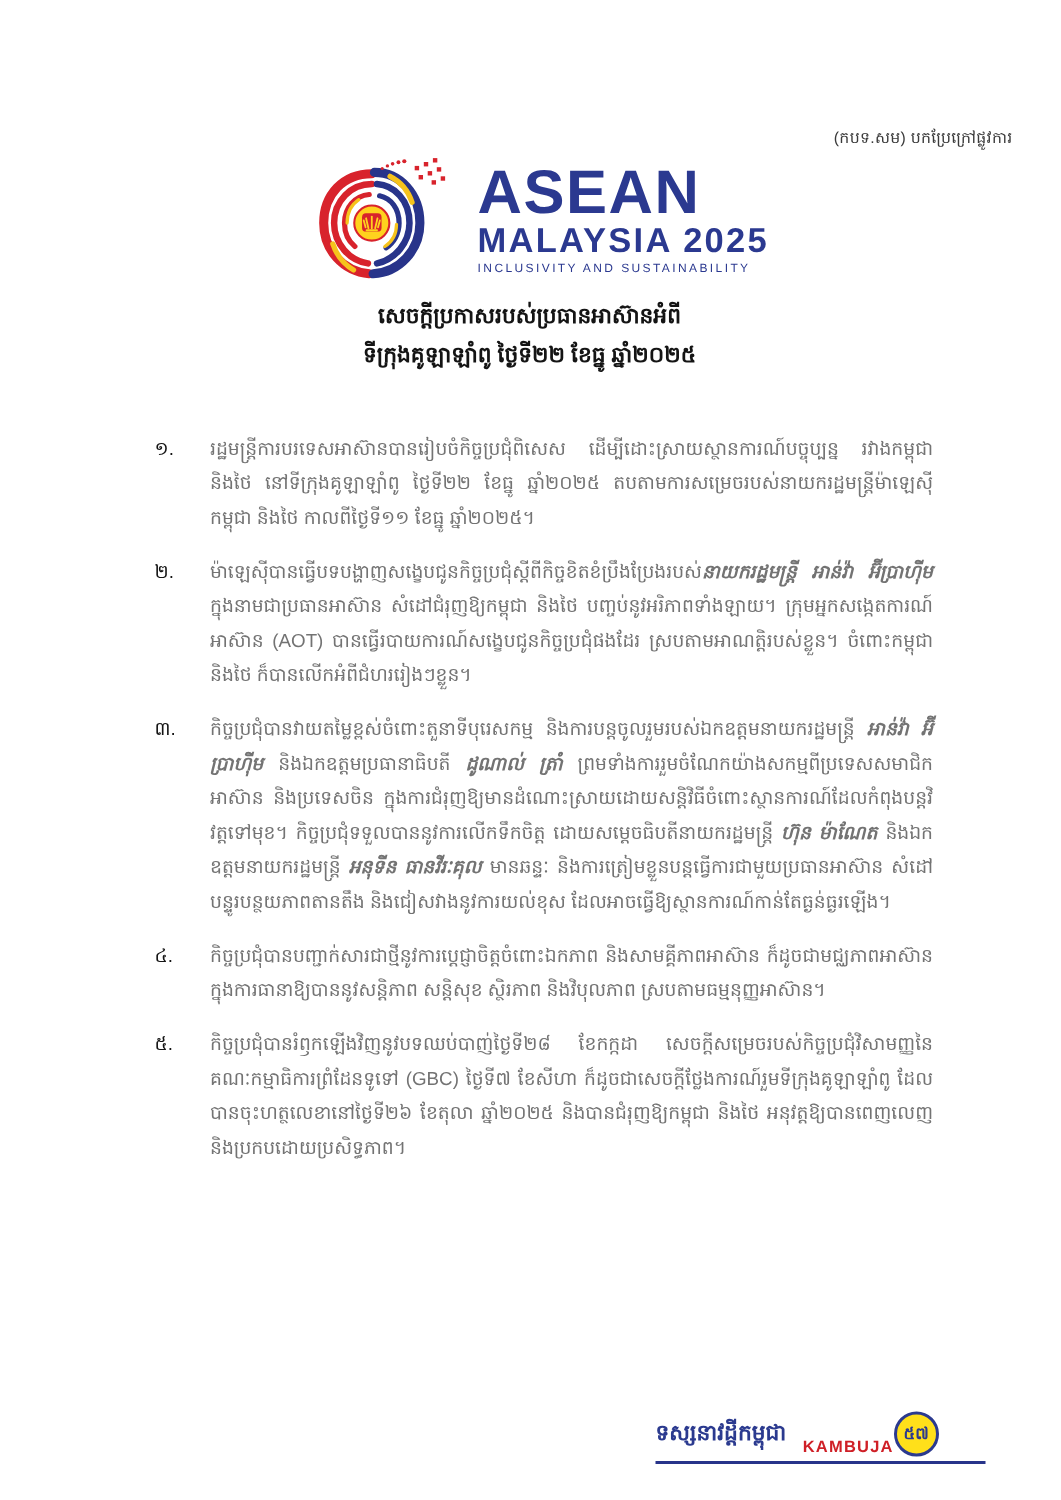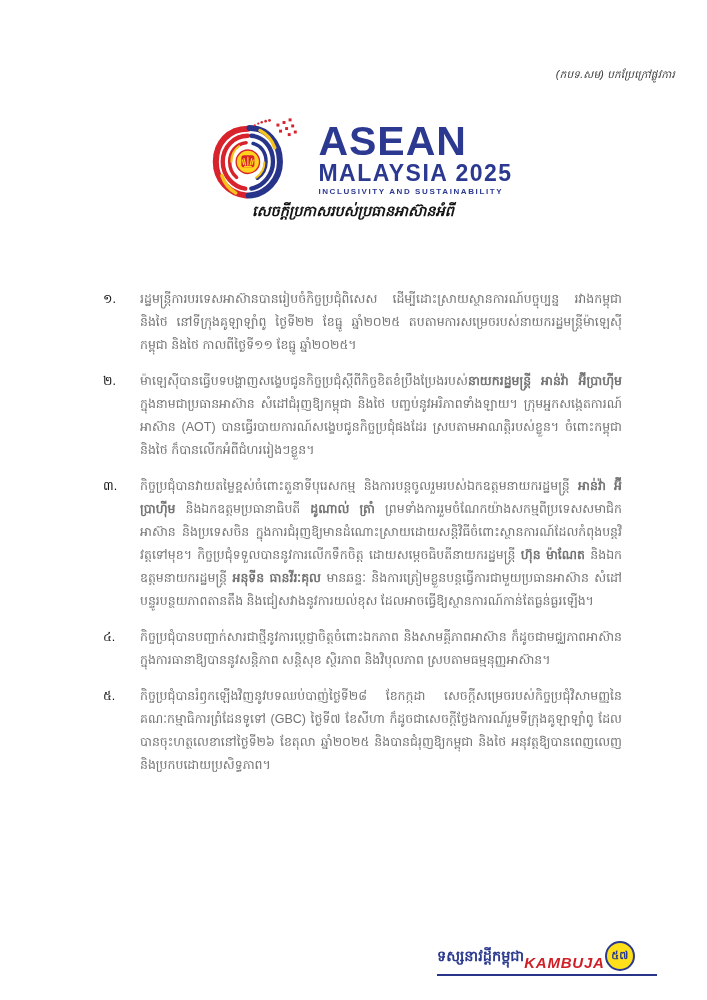--- a/index.html
+++ b/index.html
@@ -4,79 +4,79 @@
 <style>
   html,body{margin:0;padding:0;}
   body{
     width:707px;height:1000px;background:#ffffff;position:relative;
     font-family:"Liberation Sans", sans-serif;color:#1b1b1b;overflow:hidden;
   }
   .page{position:relative;width:707px;height:1000px;background:#fff;}
 
   
   .header-note{
-    position:absolute;top:68px;right:32px;font-size:10.5px;font-style:italic;
+    position:absolute;top:85px;right:32px;font-size:10.5px;
     color:#3a3a3a;letter-spacing:.2px;
   }
 
   
   .logo-wrap{
-    position:absolute;top:116px;left:0;width:707px;
+    position:absolute;top:103px;left:0;width:707px;
     display:flex;justify-content:center;align-items:center;
   }
   .logo-inner{display:flex;align-items:center;margin-left:14px;}
   .logo-swirl{width:104px;height:88px;flex:0 0 auto;}
   .logo-text{margin-left:6px;display:flex;flex-direction:column;align-items:flex-start;}
   .logo-asean{
     font-size:41px;font-weight:800;color:#2b3990;letter-spacing:1px;line-height:.85;
   }
   .logo-malaysia{
     font-size:23px;font-weight:800;color:#2b3990;letter-spacing:1.5px;margin-top:3px;line-height:1;
   }
   .logo-tagline{
-    font-size:8px;font-weight:700;color:#2b3990;letter-spacing:1.6px;margin-top:3px;line-height:1;
+    font-size:8px;font-weight:400;color:#2b3990;letter-spacing:1.6px;margin-top:3px;line-height:1;
   }
 
   
   .title-block{
     position:absolute;top:198px;left:73px;width:560px;text-align:center;
-    font-weight:700;color:#141414;font-style:italic;
+    font-weight:700;color:#141414;
   }
   .title-line{font-size:14.5px;line-height:26px;}
 
   
   .body-block{
     position:absolute;top:288px;left:103px;width:519px;
   }
   .para{display:flex;margin-bottom:13px;}
   .pnum{
     flex:0 0 37px;font-size:12.5px;line-height:23px;color:#141414;
   }
   .ptxt{
     flex:1 1 auto;font-size:12.5px;line-height:23px;text-align:justify;
     color:#737373;word-break:break-word;
   }
-  .ptxt .b{font-weight:700;}
+  .ptxt .b{font-weight:700;font-style:italic;}
 
   
   .footer{
     position:absolute;left:437px;top:941px;width:222px;height:44px;
   }
   .footer-line{
     position:absolute;left:0;top:33px;width:220px;height:2px;background:#28348a;
   }
   .footer-row{
     position:absolute;left:0;top:0;width:222px;display:flex;align-items:flex-end;
   }
   .footer-khmer{
     font-size:14.5px;font-weight:700;color:#2b3a8f;line-height:30px;
   }
   .footer-latin{
-    font-size:15px;font-weight:700;font-style:italic;color:#cf2027;
-    letter-spacing:.8px;
+    font-size:11px;font-weight:700;color:#cf2027;
+    margin-left:11px;letter-spacing:.8px;
   }
   .footer-circle{
     margin-left:0;width:30px;height:30px;border-radius:50%;
     background:#ffe01a;border:2.5px solid #2b3a8f;box-sizing:border-box;
     display:flex;align-items:center;justify-content:center;
     font-size:11px;font-weight:700;color:#2b3a8f;position:relative;z-index:2;
   }
 </style>
 </head>
 <body>
@@ -134,20 +134,21 @@
       <div class="logo-text">
         <div class="logo-asean">ASEAN</div>
         <div class="logo-malaysia">MALAYSIA 2025</div>
         <div class="logo-tagline">INCLUSIVITY AND SUSTAINABILITY</div>
       </div>
     </div>
   </div>
 
   <div class="title-block">
     <div class="title-line">សេចក្តីប្រកាសរបស់ប្រធានអាស៊ានអំពី</div>
+    <div class="title-line">ទីក្រុងគូឡាឡាំពូ ថ្ងៃទី២២ ខែធ្នូ ឆ្នាំ២០២៥</div>
   </div>
 
   <div class="body-block">
       <div class="para">
         <span class="pnum">១.</span>
         <div class="ptxt"><span>រដ្ឋមន្ត្រីការបរទេសអាស៊ានបានរៀបចំកិច្ចប្រជុំពិសេស ដើម្បីដោះស្រាយស្ថានការណ៍បច្ចុប្បន្ន រវាងកម្ពុជានិងថៃ នៅទីក្រុងគូឡាឡាំពូ ថ្ងៃទី២២ ខែធ្នូ ឆ្នាំ២០២៥ តបតាមការសម្រេចរបស់នាយករដ្ឋមន្ត្រីម៉ាឡេស៊ី កម្ពុជា និងថៃ កាលពីថ្ងៃទី១១ ខែធ្នូ ឆ្នាំ២០២៥។</span></div>
       </div>
       <div class="para">
         <span class="pnum">២.</span>
         <div class="ptxt"><span>ម៉ាឡេស៊ីបានធ្វើបទបង្ហាញសង្ខេបជូនកិច្ចប្រជុំស្តីពីកិច្ចខិតខំប្រឹងប្រែងរបស់</span><span class="b">នាយករដ្ឋមន្ត្រី អាន់វ៉ា អ៊ីប្រាហ៊ីម</span><span> ក្នុងនាមជាប្រធានអាស៊ាន សំដៅជំរុញឱ្យកម្ពុជា និងថៃ បញ្ចប់នូវអរិភាពទាំងឡាយ។ ក្រុមអ្នកសង្កេតការណ៍អាស៊ាន (AOT) បានធ្វើរបាយការណ៍សង្ខេបជូនកិច្ចប្រជុំផងដែរ ស្របតាមអាណត្តិរបស់ខ្លួន។ ចំពោះកម្ពុជា និងថៃ ក៏បានលើកអំពីជំហររៀងៗខ្លួន។</span></div>

